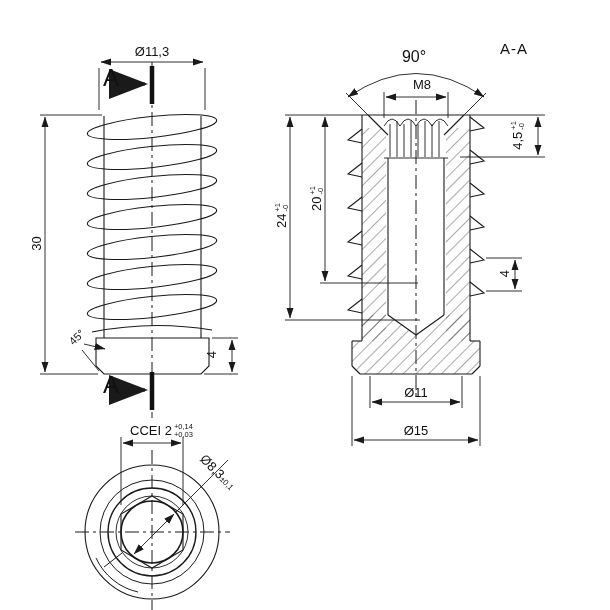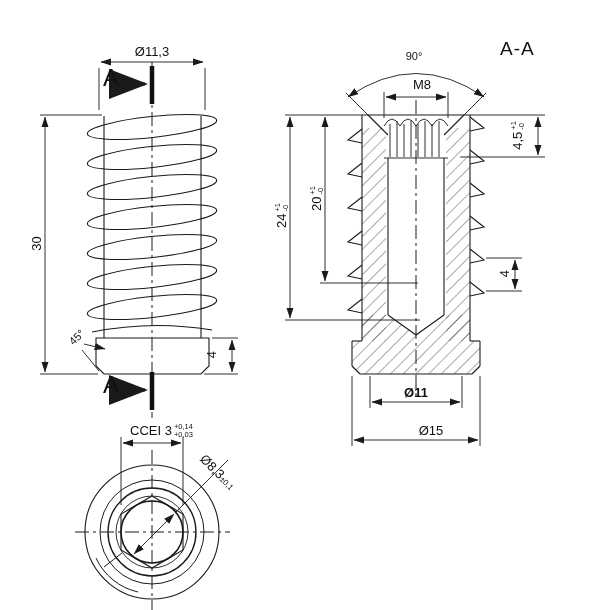--- a/index.html
+++ b/index.html
@@ -5,21 +5,21 @@
   html,body{margin:0;padding:0;background:#fff;}
   .canvas{position:relative;width:566px;height:610px;background:#ffffff;overflow:hidden;
           font-family:"Liberation Sans", sans-serif;color:#111;}
   svg{position:absolute;left:0;top:0;}
   .lbl{position:absolute;font-size:13px;line-height:13px;color:#111;white-space:nowrap;}
   .ctr{text-align:center;}
   .rot90{transform:rotate(-90deg);transform-origin:center;}
   .rot45n{transform:rotate(-45deg);transform-origin:center;}
   .rot45p{transform:rotate(45deg);transform-origin:left top;}
   .big{font-size:24px;line-height:24px;}
-  .sec{font-size:19px;line-height:21px;letter-spacing:1px;}
+  .sec{font-size:15px;line-height:21px;letter-spacing:1px;}
   .dimtol{display:inline-flex;align-items:center;gap:2px;justify-content:center;width:100%;}
   .tolstack{display:inline-flex;flex-direction:column;font-size:7.5px;line-height:7.5px;text-align:left;}
   .sub{font-size:8px;line-height:8px;margin-top:4px;}
 </style>
 </head>
 <body>
 
 <div class="canvas">
 
 <svg width="610" height="610" viewBox="0 0 610 610">
@@ -219,21 +219,21 @@
 </div>
 
 <div class="lbl ctr rot90" style="left:201px;top:348px;width:20px;">
   <span>4</span>
 </div>
 
 <div class="lbl sec" style="left:500px;top:38px;">
   <span>A-A</span>
 </div>
 
-<div class="lbl ctr" style="left:396px;top:50px;width:36px;font-size:11px;">
+<div class="lbl ctr" style="left:396px;top:50px;width:36px;font-size:16px;">
   <span>90°</span>
 </div>
 
 <div class="lbl ctr" style="left:404px;top:78px;width:36px;">
   <span>M8</span>
 </div>
 
 <div class="lbl rot90" style="left:495px;top:128px;width:44px;">
   <span class="dimtol">
     <span>4,5</span>
@@ -261,30 +261,30 @@
       <span>+1</span>
       <span>-0</span>
     </span>
   </span>
 </div>
 
 <div class="lbl ctr rot90" style="left:494px;top:267px;width:20px;">
   <span>4</span>
 </div>
 
-<div class="lbl ctr" style="left:386px;top:386px;width:60px;font-weight:bold;">
+<div class="lbl ctr" style="left:386px;top:386px;width:60px;">
   <span>Ø11</span>
 </div>
-<div class="lbl ctr" style="left:401px;top:424px;width:60px;">
+<div class="lbl ctr" style="left:386px;top:424px;width:60px;">
   <span>Ø15</span>
 </div>
 
 <div class="lbl" style="left:130px;top:423px;">
   <span class="dimtol" style="width:auto;">
-    <span>CCEI 3</span>
+    <span>CCEI 2</span>
     <span class="tolstack">
       <span>+0,14</span>
       <span>+0,03</span>
     </span>
   </span>
 </div>
 
 <div class="lbl rot45p" style="left:207px;top:452px;">
   <span>Ø8,3</span><span class="sub">±0,1</span>
 </div>

